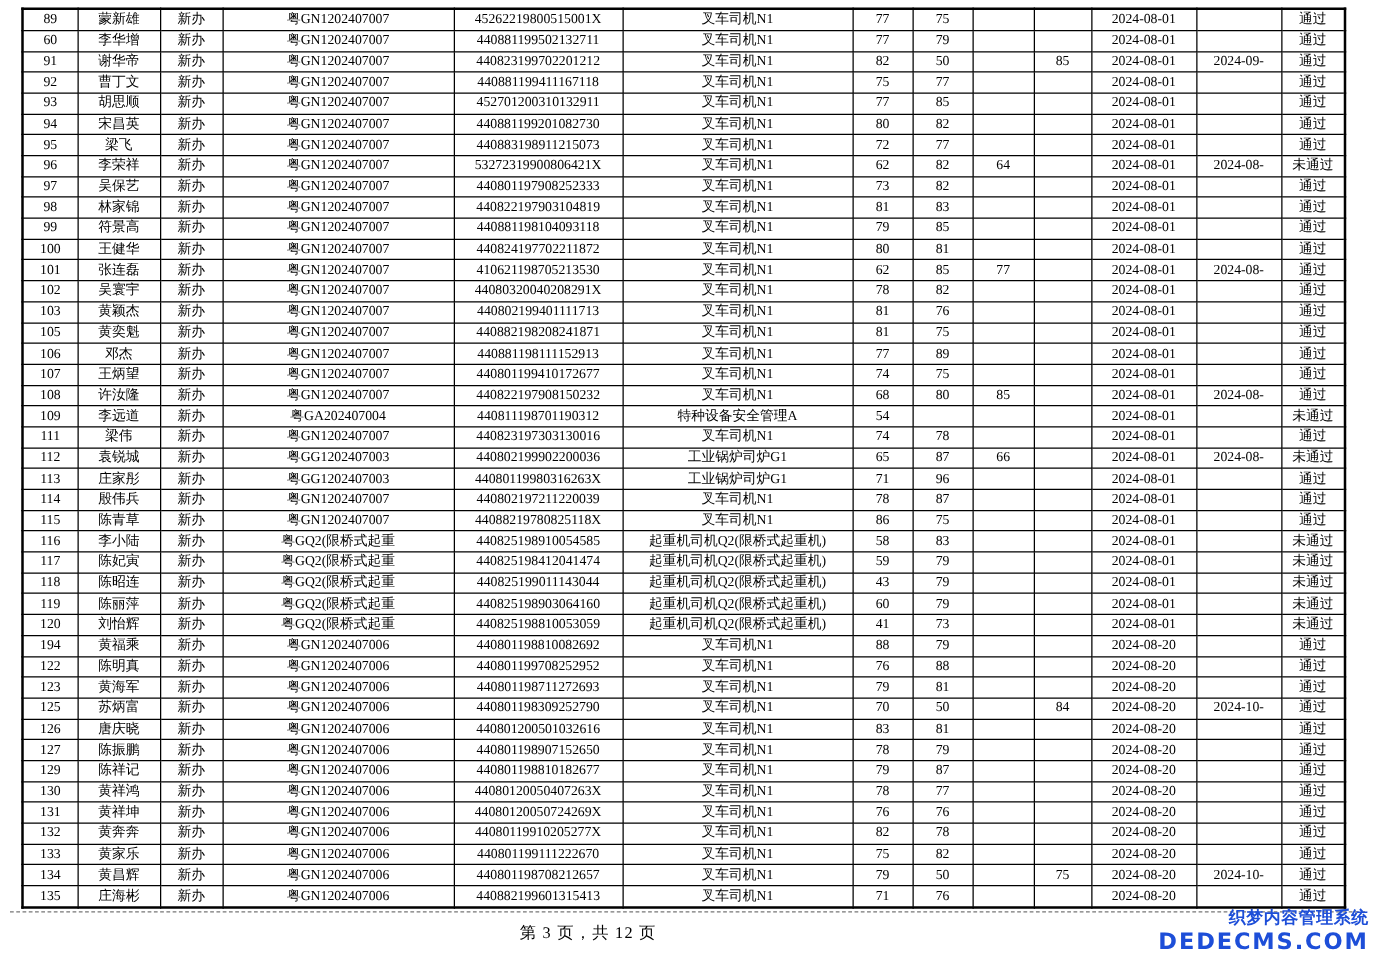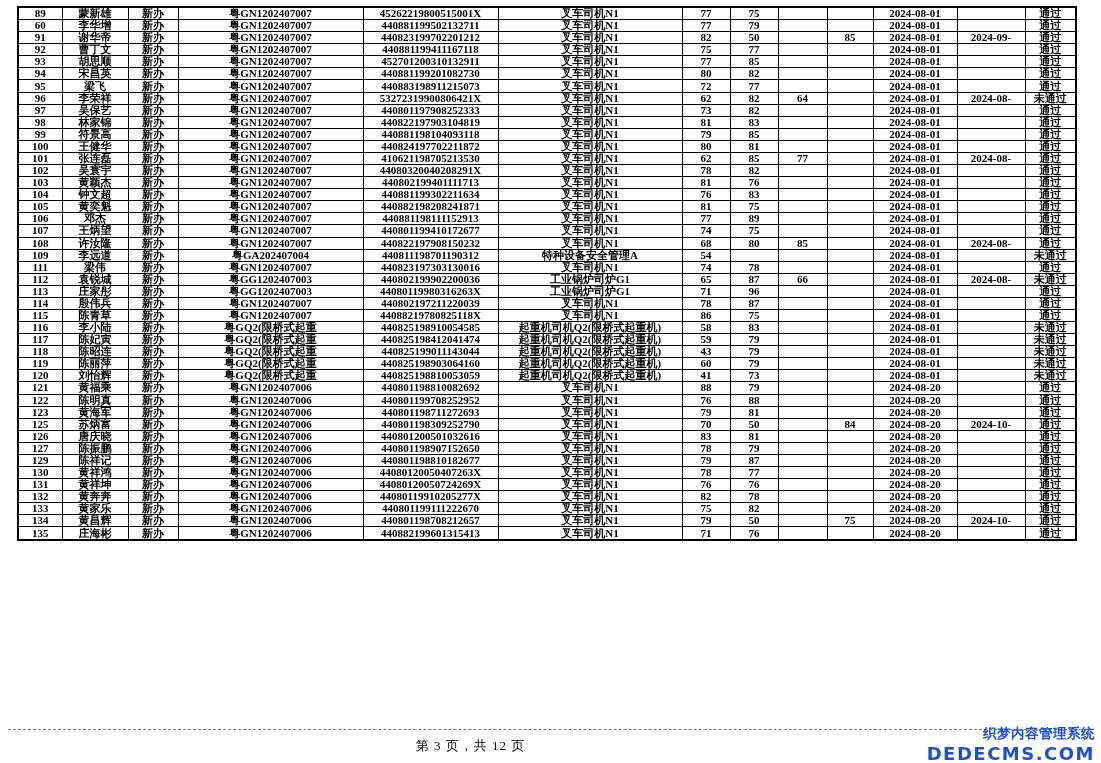--- a/index.html
+++ b/index.html
@@ -13,25 +13,24 @@
     height: 763px;
     overflow: hidden;
     font-family: "Liberation Serif", "DejaVu Serif", serif;
     color: #000;
   }
   table.results {
     position: absolute;
     left: 17px;
     top: 6px;
     width: 1058px;
-    height: 535px;
+    height: 721px;
     border-collapse: collapse;
     table-layout: fixed;
     border: 2px solid #000;
-    font-weight: bold;
   }
   table.results td {
     border: 1px solid #000;
     padding: 0;
     font-size: 11px;
     line-height: 1;
     text-align: center;
     vertical-align: middle;
     white-space: nowrap;
     overflow: hidden;
@@ -311,35 +310,20 @@
         <td>叉车司机N1</td>
         <td>81</td>
         <td>76</td>
         <td></td>
         <td></td>
         <td>2024-08-01</td>
         <td></td>
         <td>通过</td>
       </tr>
       <tr>
-        <td>104</td>
-        <td>钟文超</td>
-        <td>新办</td>
-        <td>粤GN1202407007</td>
-        <td>440881199302211634</td>
-        <td>叉车司机N1</td>
-        <td>76</td>
-        <td>83</td>
-        <td></td>
-        <td></td>
-        <td>2024-08-01</td>
-        <td></td>
-        <td>通过</td>
-      </tr>
-      <tr>
         <td>105</td>
         <td>黄奕魁</td>
         <td>新办</td>
         <td>粤GN1202407007</td>
         <td>440882198208241871</td>
         <td>叉车司机N1</td>
         <td>81</td>
         <td>75</td>
         <td></td>
         <td></td>
@@ -551,21 +535,21 @@
         <td>起重机司机Q2(限桥式起重机)</td>
         <td>41</td>
         <td>73</td>
         <td></td>
         <td></td>
         <td>2024-08-01</td>
         <td></td>
         <td>未通过</td>
       </tr>
       <tr>
-        <td>121</td>
+        <td>194</td>
         <td>黄福乘</td>
         <td>新办</td>
         <td>粤GN1202407006</td>
         <td>440801198810082692</td>
         <td>叉车司机N1</td>
         <td>88</td>
         <td>79</td>
         <td></td>
         <td></td>
         <td>2024-08-20</td>

